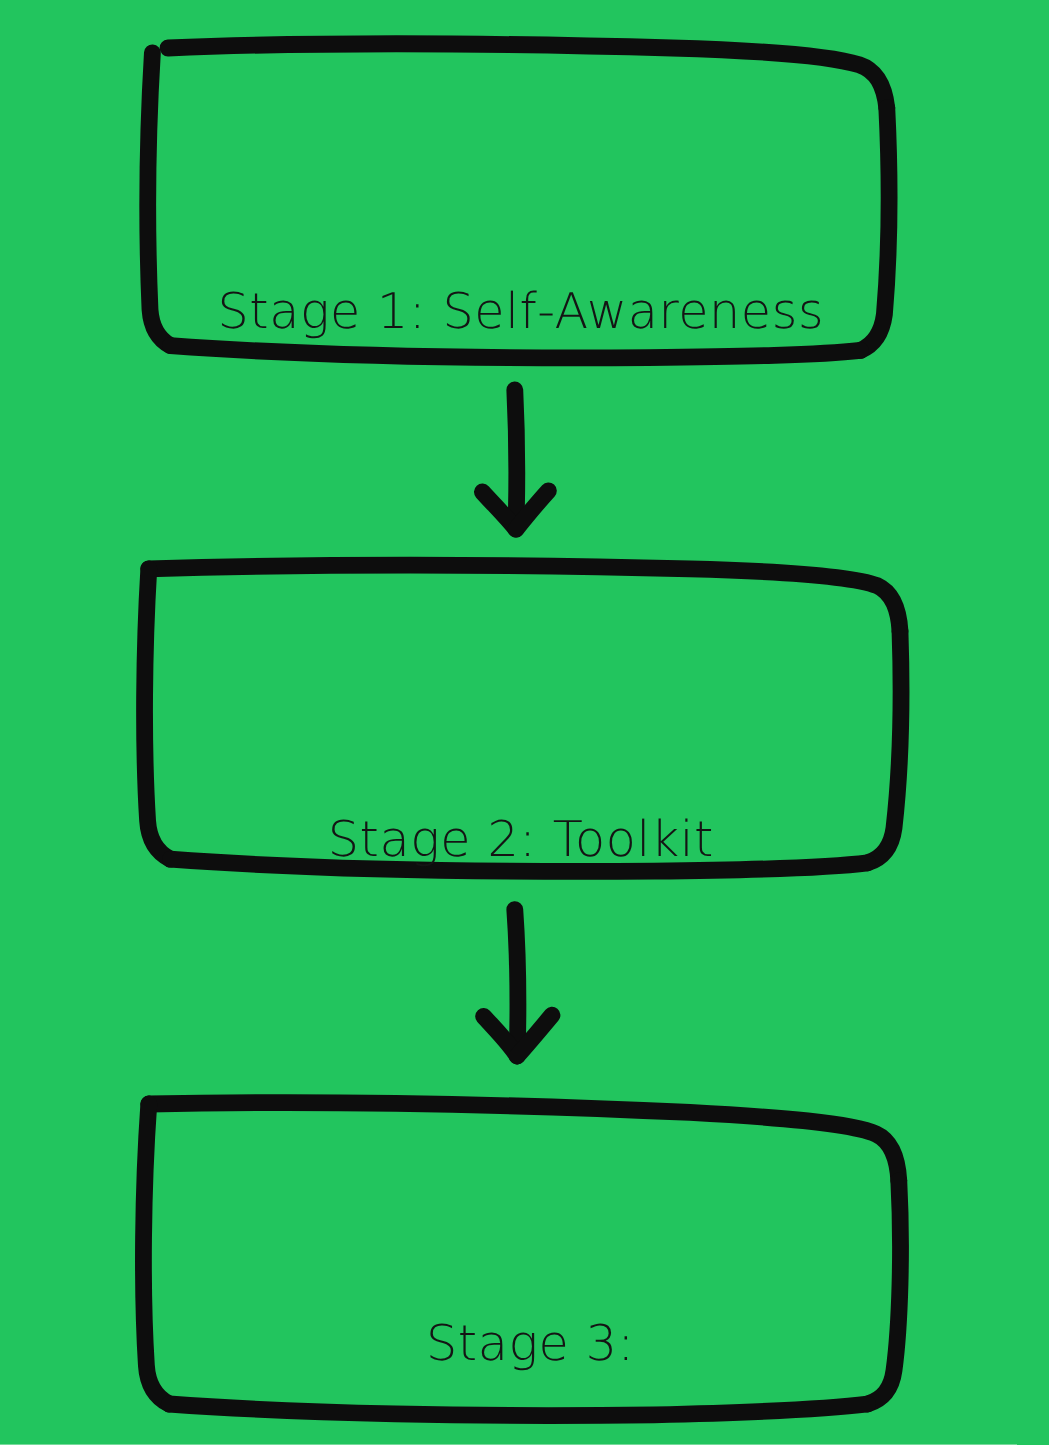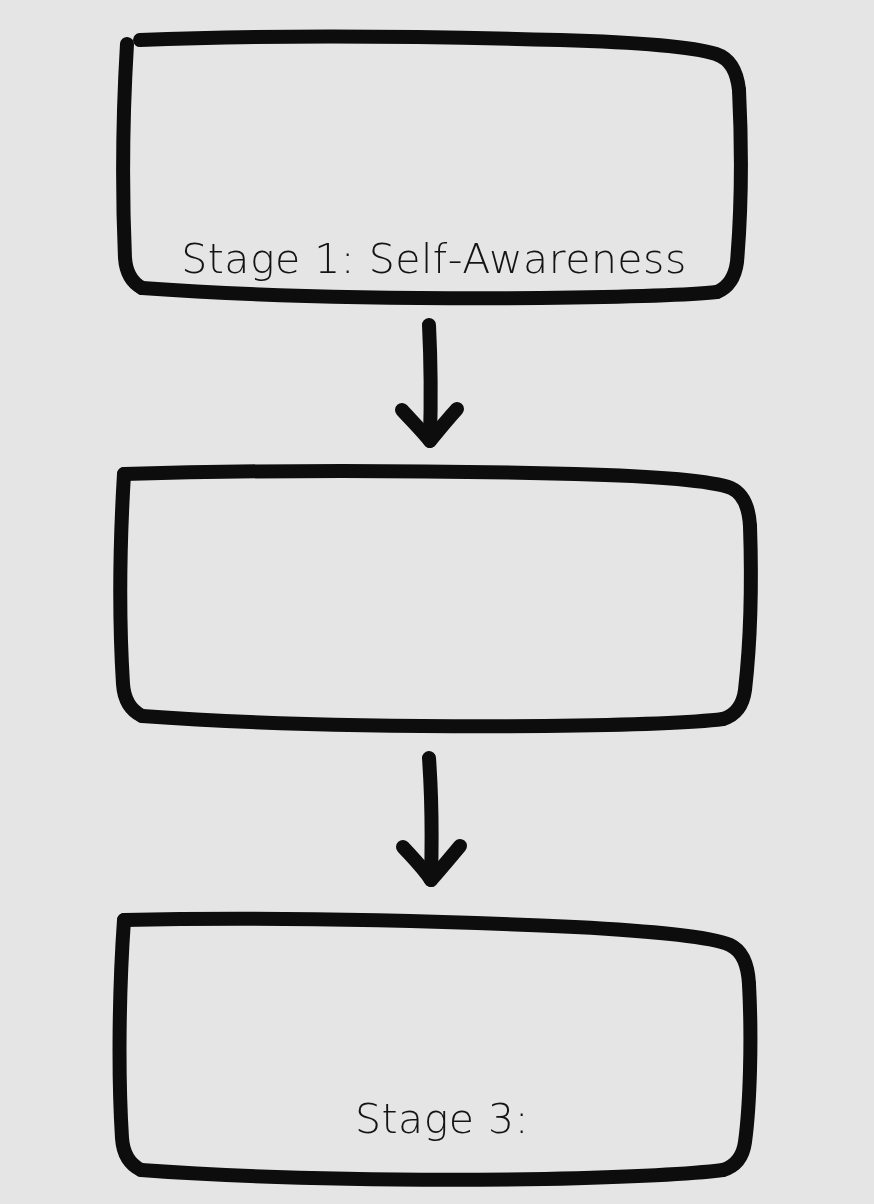--- a/index.html
+++ b/index.html
@@ -8,21 +8,21 @@
     padding: 0;
     background: #ffffff;
   }
   body {
     font-family: "DejaVu Sans", sans-serif;
   }
   #canvas {
     position: relative;
     width: 874px;
     height: 1204px;
-    background: #e5e5e5;
+    background: #22c55e;
     overflow: hidden;
   }
   #sketch-svg {
     position: absolute;
     top: 0;
     left: 0;
     width: 874px;
     height: 1204px;
     display: block;
   }
@@ -118,20 +118,23 @@
 
       <path d="M141 1170 C 250 1178, 400 1181, 545 1179 C 630 1177, 692 1174, 723 1170"></path>
     </g>
 
   </svg>
 
   <div class="node-label" id="label-stage-1">
     <span class="ln">Stage 1: Self-Awareness</span>
   </div>
 
+  <div class="node-label" id="label-stage-2">
+    <span class="ln">Stage 2: Toolkit</span>
+  </div>
 
   <div class="node-label" id="label-stage-3">
     <span class="ln">Stage 3:</span>
     
   </div>
 
   <div class="node-hit" style="left:120px; top:34px; width:626px; height:266px;"></div>
   <div class="node-hit" style="left:116px; top:466px; width:640px; height:262px;"></div>
   <div class="node-hit" style="left:114px; top:912px; width:642px; height:266px;"></div>
 

